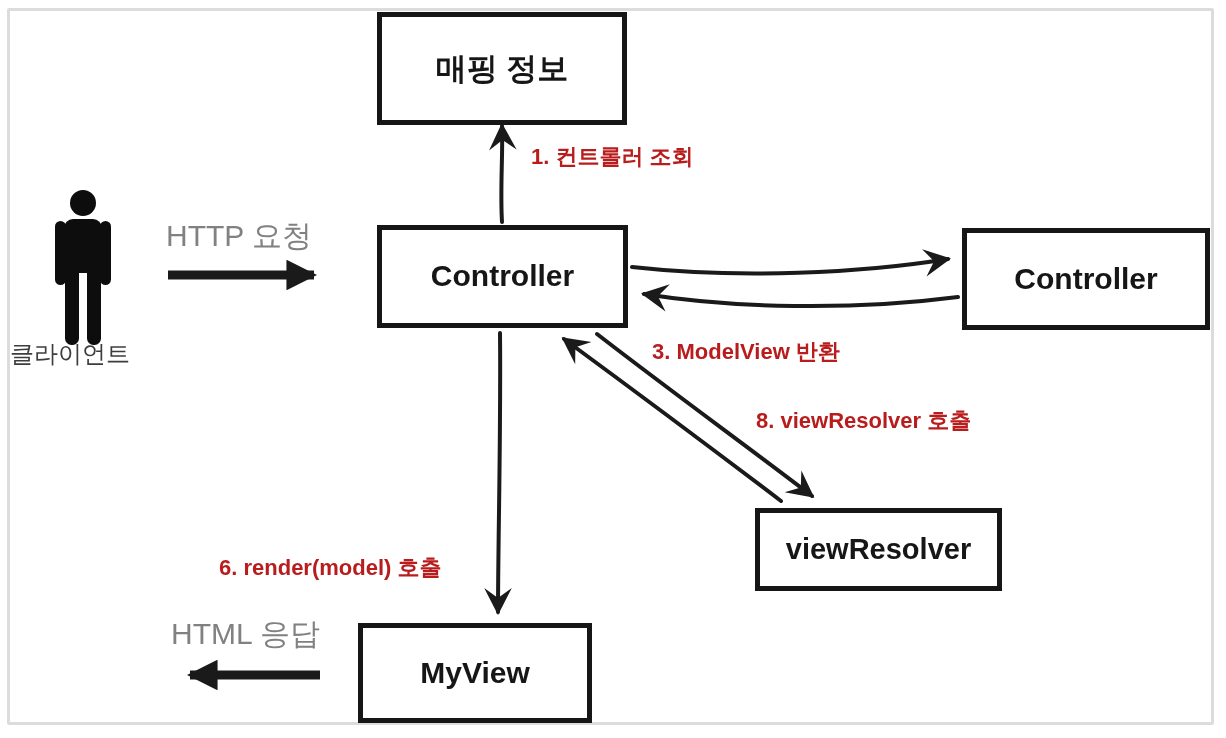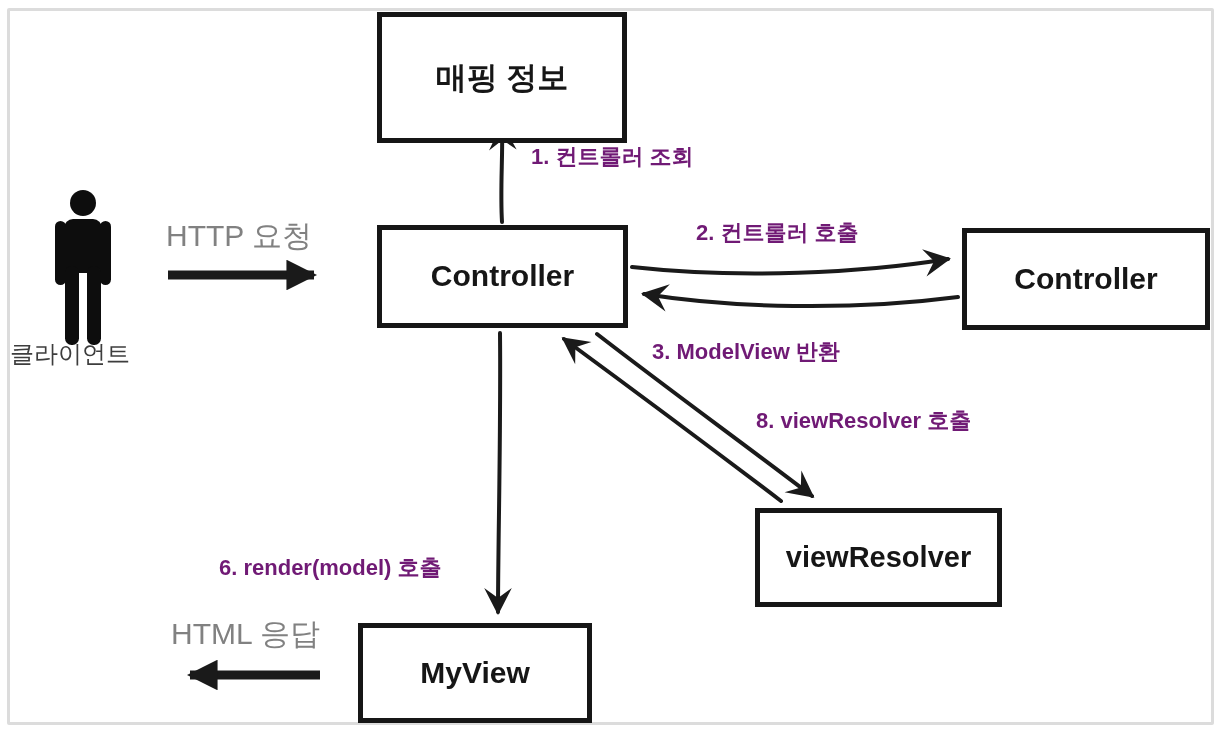--- a/index.html
+++ b/index.html
@@ -29,28 +29,28 @@
     border: 5px solid #161616;
     display: flex;
     align-items: center;
     justify-content: center;
     text-align: center;
     color: #161616;
     font-weight: bold;
     font-size: 30px;
     line-height: 1.15;
   }
-  .node-mapping        { left: 377px; top: 12px;  width: 250px; height: 131px; font-size: 31px; }
+  .node-mapping        { left: 377px; top: 12px;  width: 250px; height: 113px; font-size: 31px; }
   .node-front          { left: 377px; top: 225px; width: 251px; height: 103px; }
   .node-controller     { left: 962px; top: 228px; width: 248px; height: 102px; }
-  .node-view-resolver  { left: 755px; top: 508px; width: 247px; height: 99px; font-size: 29px; }
+  .node-view-resolver  { left: 755px; top: 508px; width: 247px; height: 83px; font-size: 29px; }
   .node-my-view        { left: 358px; top: 623px; width: 234px; height: 100px; }
   .step-label {
     position: absolute;
-    color: #701a75;
+    color: #b91c1c;
     font-weight: bold;
     font-size: 22px;
     white-space: nowrap;
   }
   .io-label {
     position: absolute;
     color: #818181;
     font-weight: 400;
     font-size: 30px;
     white-space: nowrap;
@@ -136,21 +136,20 @@
 
   <div class="node node-view-resolver">
     <span>viewResolver</span>
   </div>
 
   <div class="node node-my-view">
     <span>MyView</span>
   </div>
 
   <div class="step-label lbl-step1">1. 컨트롤러 조회</div>
-  <div class="step-label lbl-step2">2. 컨트롤러 호출</div>
   <div class="step-label lbl-step3">3. ModelView 반환</div>
   <div class="step-label lbl-step4">8. viewResolver 호출</div>
   <div class="step-label lbl-step6">6. render(model) 호출</div>
 
   <div class="io-label lbl-html">HTML 응답</div>
   <div class="io-label lbl-http">HTTP 요청</div>
 
 </div>
 
 </body></html>

